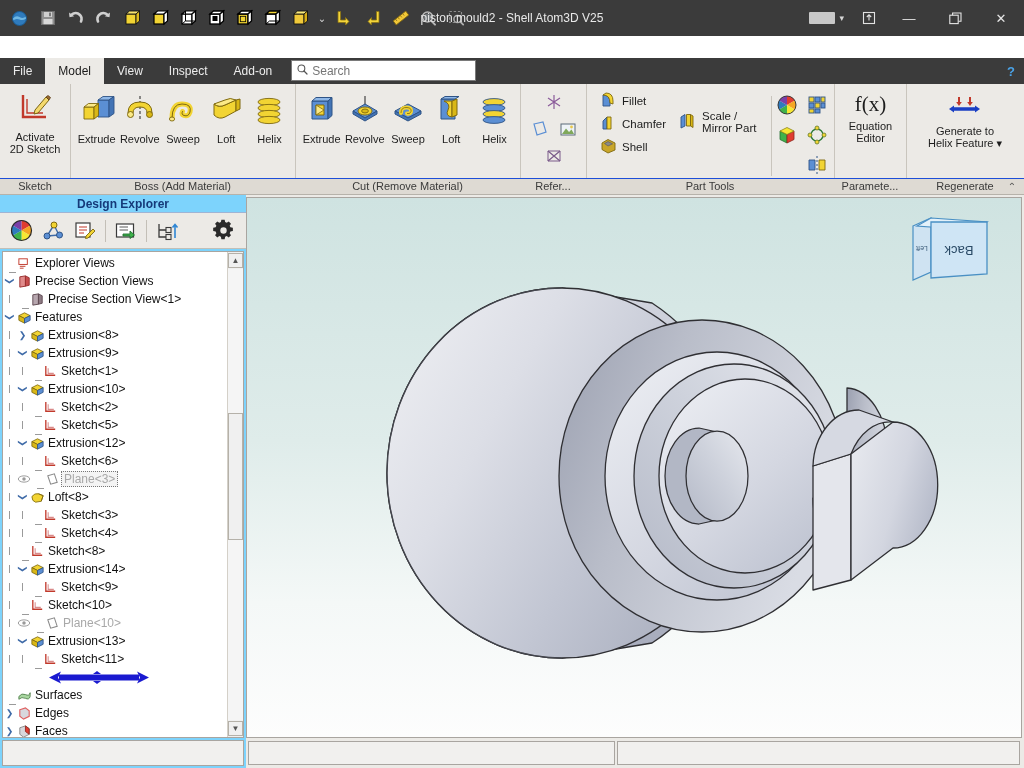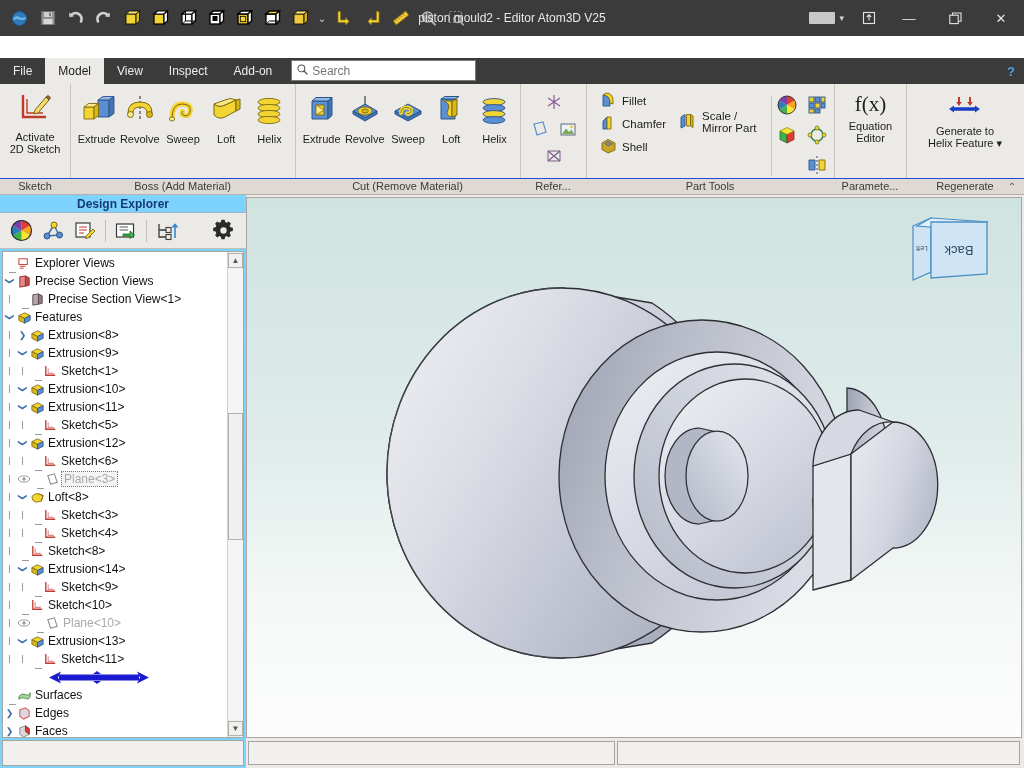--- a/index.html
+++ b/index.html
@@ -300,21 +300,21 @@
 
       <div class="qbtn">
         <svg width="17" height="17" viewBox="0 0 17 17">
           <rect x="1.5" y="1.5" width="12" height="11" fill="none" stroke="#8d8d8d" stroke-width="1.1" stroke-dasharray="2.4 1.8"></rect>
           <circle cx="9.5" cy="9" r="3.6" fill="none" stroke="#b0b0b0" stroke-width="1.5"></circle>
           <path d="M12.2 11.6 L15.2 14.6" stroke="#b0b0b0" stroke-width="1.8" stroke-linecap="round"></path>
         </svg>
       </div>
     </div>
 
-    <div class="title-text">piston mould2 - Editor Atom3D V25</div>
+    <div class="title-text">piston mould2 - Shell Atom3D V25</div>
 
     <div class="win-right">
       <div class="acct-wrap">
         <div class="acct-pill"></div>
         <span>▾</span>
       </div>
       <div class="ribbon-btn">
         <svg width="16" height="16" viewBox="0 0 16 16">
           <rect x="2.5" y="2.5" width="11" height="11" fill="none" stroke="#e2e2e2" stroke-width="1.1"></rect>
           <path d="M8 10.5 L8 5 M5.8 7 L8 4.8 L10.2 7" fill="none" stroke="#e2e2e2" stroke-width="1.1"></path>
@@ -816,29 +816,29 @@
                 <svg width="15" height="15" viewBox="0 0 16 16">
                   <path d="M2 6 L8 3 L14 6 L8 9 Z" fill="#f2d433" stroke="#7f690e" stroke-width="0.9"></path>
                   <path d="M2 6 L2 11 L8 14 L8 9 Z" fill="#d9b716" stroke="#7f690e" stroke-width="0.9"></path>
                   <path d="M8 9 L14 6 L14 11 L8 14 Z" fill="#5b8fd4" stroke="#2f5486" stroke-width="0.9"></path>
                 </svg>
               </span>
               <span class="tlabel">Extrusion&lt;10&gt;</span>
             </div>
             <div class="tnode">
               <span class="tline vonly"></span>
-              <span class="twist" style="transform: rotate(90deg);">❯</span>
-              <span class="ticon">
-                <svg width="15" height="15" viewBox="0 0 16 16">
-                  <path d="M2 6 L8 3 L14 6 L8 9 Z" fill="#f2d433" stroke="#7f690e" stroke-width="0.9"></path>
-                  <path d="M2 6 L2 11 L8 14 L8 9 Z" fill="#d9b716" stroke="#7f690e" stroke-width="0.9"></path>
-                  <path d="M8 9 L14 6 L14 11 L8 14 Z" fill="#5b8fd4" stroke="#2f5486" stroke-width="0.9"></path>
-                </svg>
-              </span>
-              <span class="tlabel">Extrusion&lt;11&gt;</span>
+              <span class="tline vonly"></span>
+              <span class="tline elbow"></span>
+              <span class="ticon">
+                <svg width="15" height="15" viewBox="0 0 16 16">
+                  <path d="M3 2 L3 12 L13 12" fill="none" stroke="#c1392b" stroke-width="1.4"></path>
+                  <path d="M5.5 4.5 L5.5 10 L11.5 10" fill="none" stroke="#d98a8a" stroke-width="1.1"></path>
+                </svg>
+              </span>
+              <span class="tlabel">Sketch&lt;2&gt;</span>
             </div>
             <div class="tnode">
               <span class="tline vonly"></span>
               <span class="tline vonly"></span>
               <span class="tline elbow"></span>
               <span class="ticon">
                 <svg width="15" height="15" viewBox="0 0 16 16">
                   <path d="M3 2 L3 12 L13 12" fill="none" stroke="#c1392b" stroke-width="1.4"></path>
                   <path d="M5.5 4.5 L5.5 10 L11.5 10" fill="none" stroke="#d98a8a" stroke-width="1.1"></path>
                 </svg>

